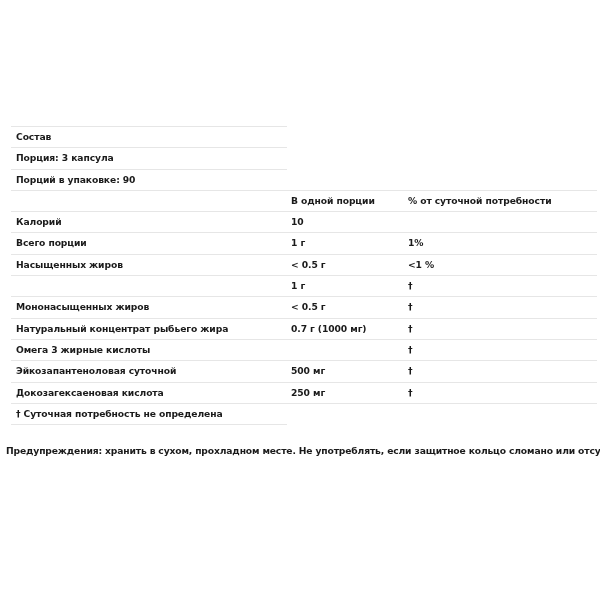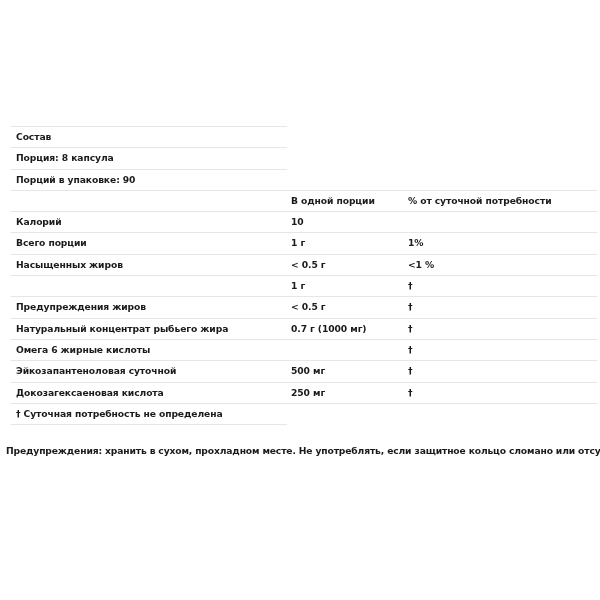--- a/index.html
+++ b/index.html
@@ -74,21 +74,21 @@
 </head>
 <body>
 
 <div class="page">
   <div class="facts">
 
     <div class="row narrow">
       <span class="cell c1">Состав</span>
     </div>
     <div class="row narrow">
-      <span class="cell c1">Порция: 8 капсула</span>
+      <span class="cell c1">Порция: 3 капсула</span>
     </div>
     <div class="row narrow">
       <span class="cell c1">Порций в упаковке: 90</span>
     </div>
 
     <div class="row">
       <span class="cell c3">% от суточной потребности</span>
       <span class="cell c2">В одной порции</span>
     </div>
 
@@ -105,31 +105,31 @@
     <div class="row">
       <span class="cell c1">Насыщенных жиров</span>
       <span class="cell c2">&lt; 0.5 г</span>
       <span class="cell c3">&lt;1 %</span>
     </div>
     <div class="row">
       <span class="cell c2">1 г</span>
       <span class="cell c3">†</span>
     </div>
     <div class="row">
-      <span class="cell c1">Предупреждения жиров</span>
+      <span class="cell c1">Мононасыщенных жиров</span>
       <span class="cell c2">&lt; 0.5 г</span>
       <span class="cell c3">†</span>
     </div>
     <div class="row">
       <span class="cell c1">Натуральный концентрат рыбьего жира</span>
       <span class="cell c2">0.7 г (1000 мг)</span>
       <span class="cell c3">†</span>
     </div>
     <div class="row">
-      <span class="cell c1">Омега 6 жирные кислоты</span>
+      <span class="cell c1">Омега 3 жирные кислоты</span>
       <span class="cell c2"></span>
       <span class="cell c3">†</span>
     </div>
     <div class="row">
       <span class="cell c1">Эйкозапантеноловая суточной</span>
       <span class="cell c2">500 мг</span>
       <span class="cell c3">†</span>
     </div>
     <div class="row">
       <span class="cell c1">Докозагексаеновая кислота</span>

